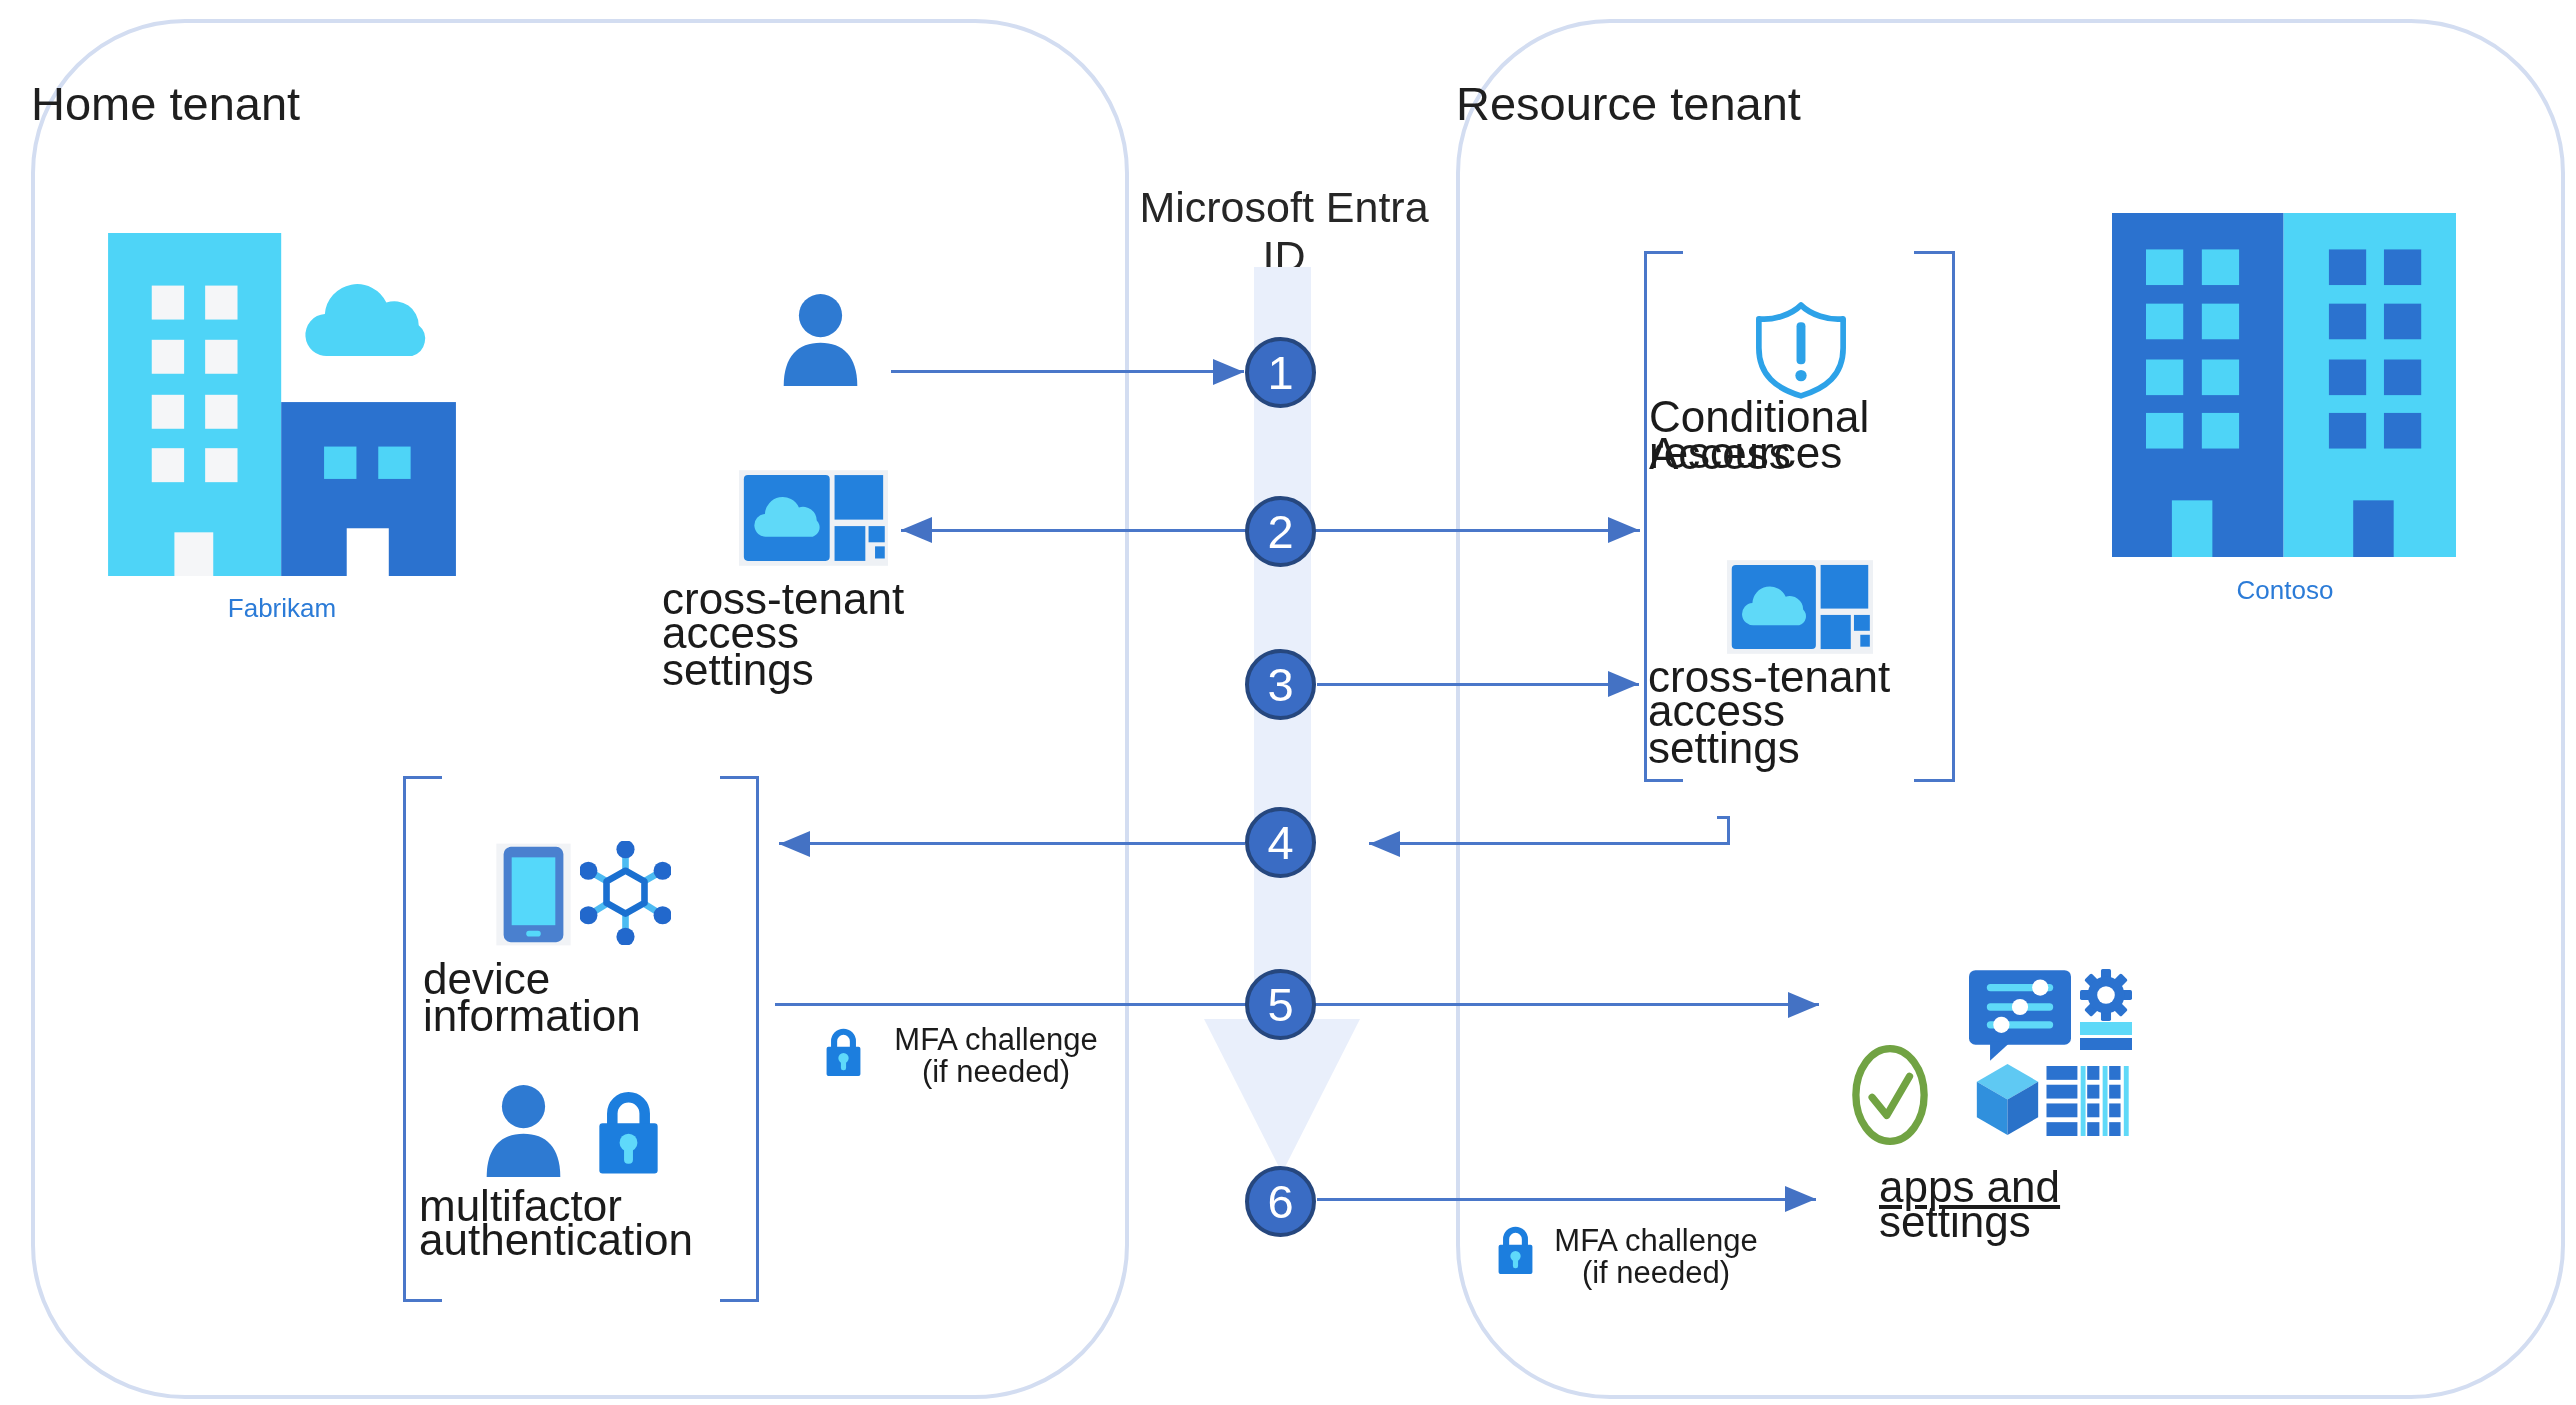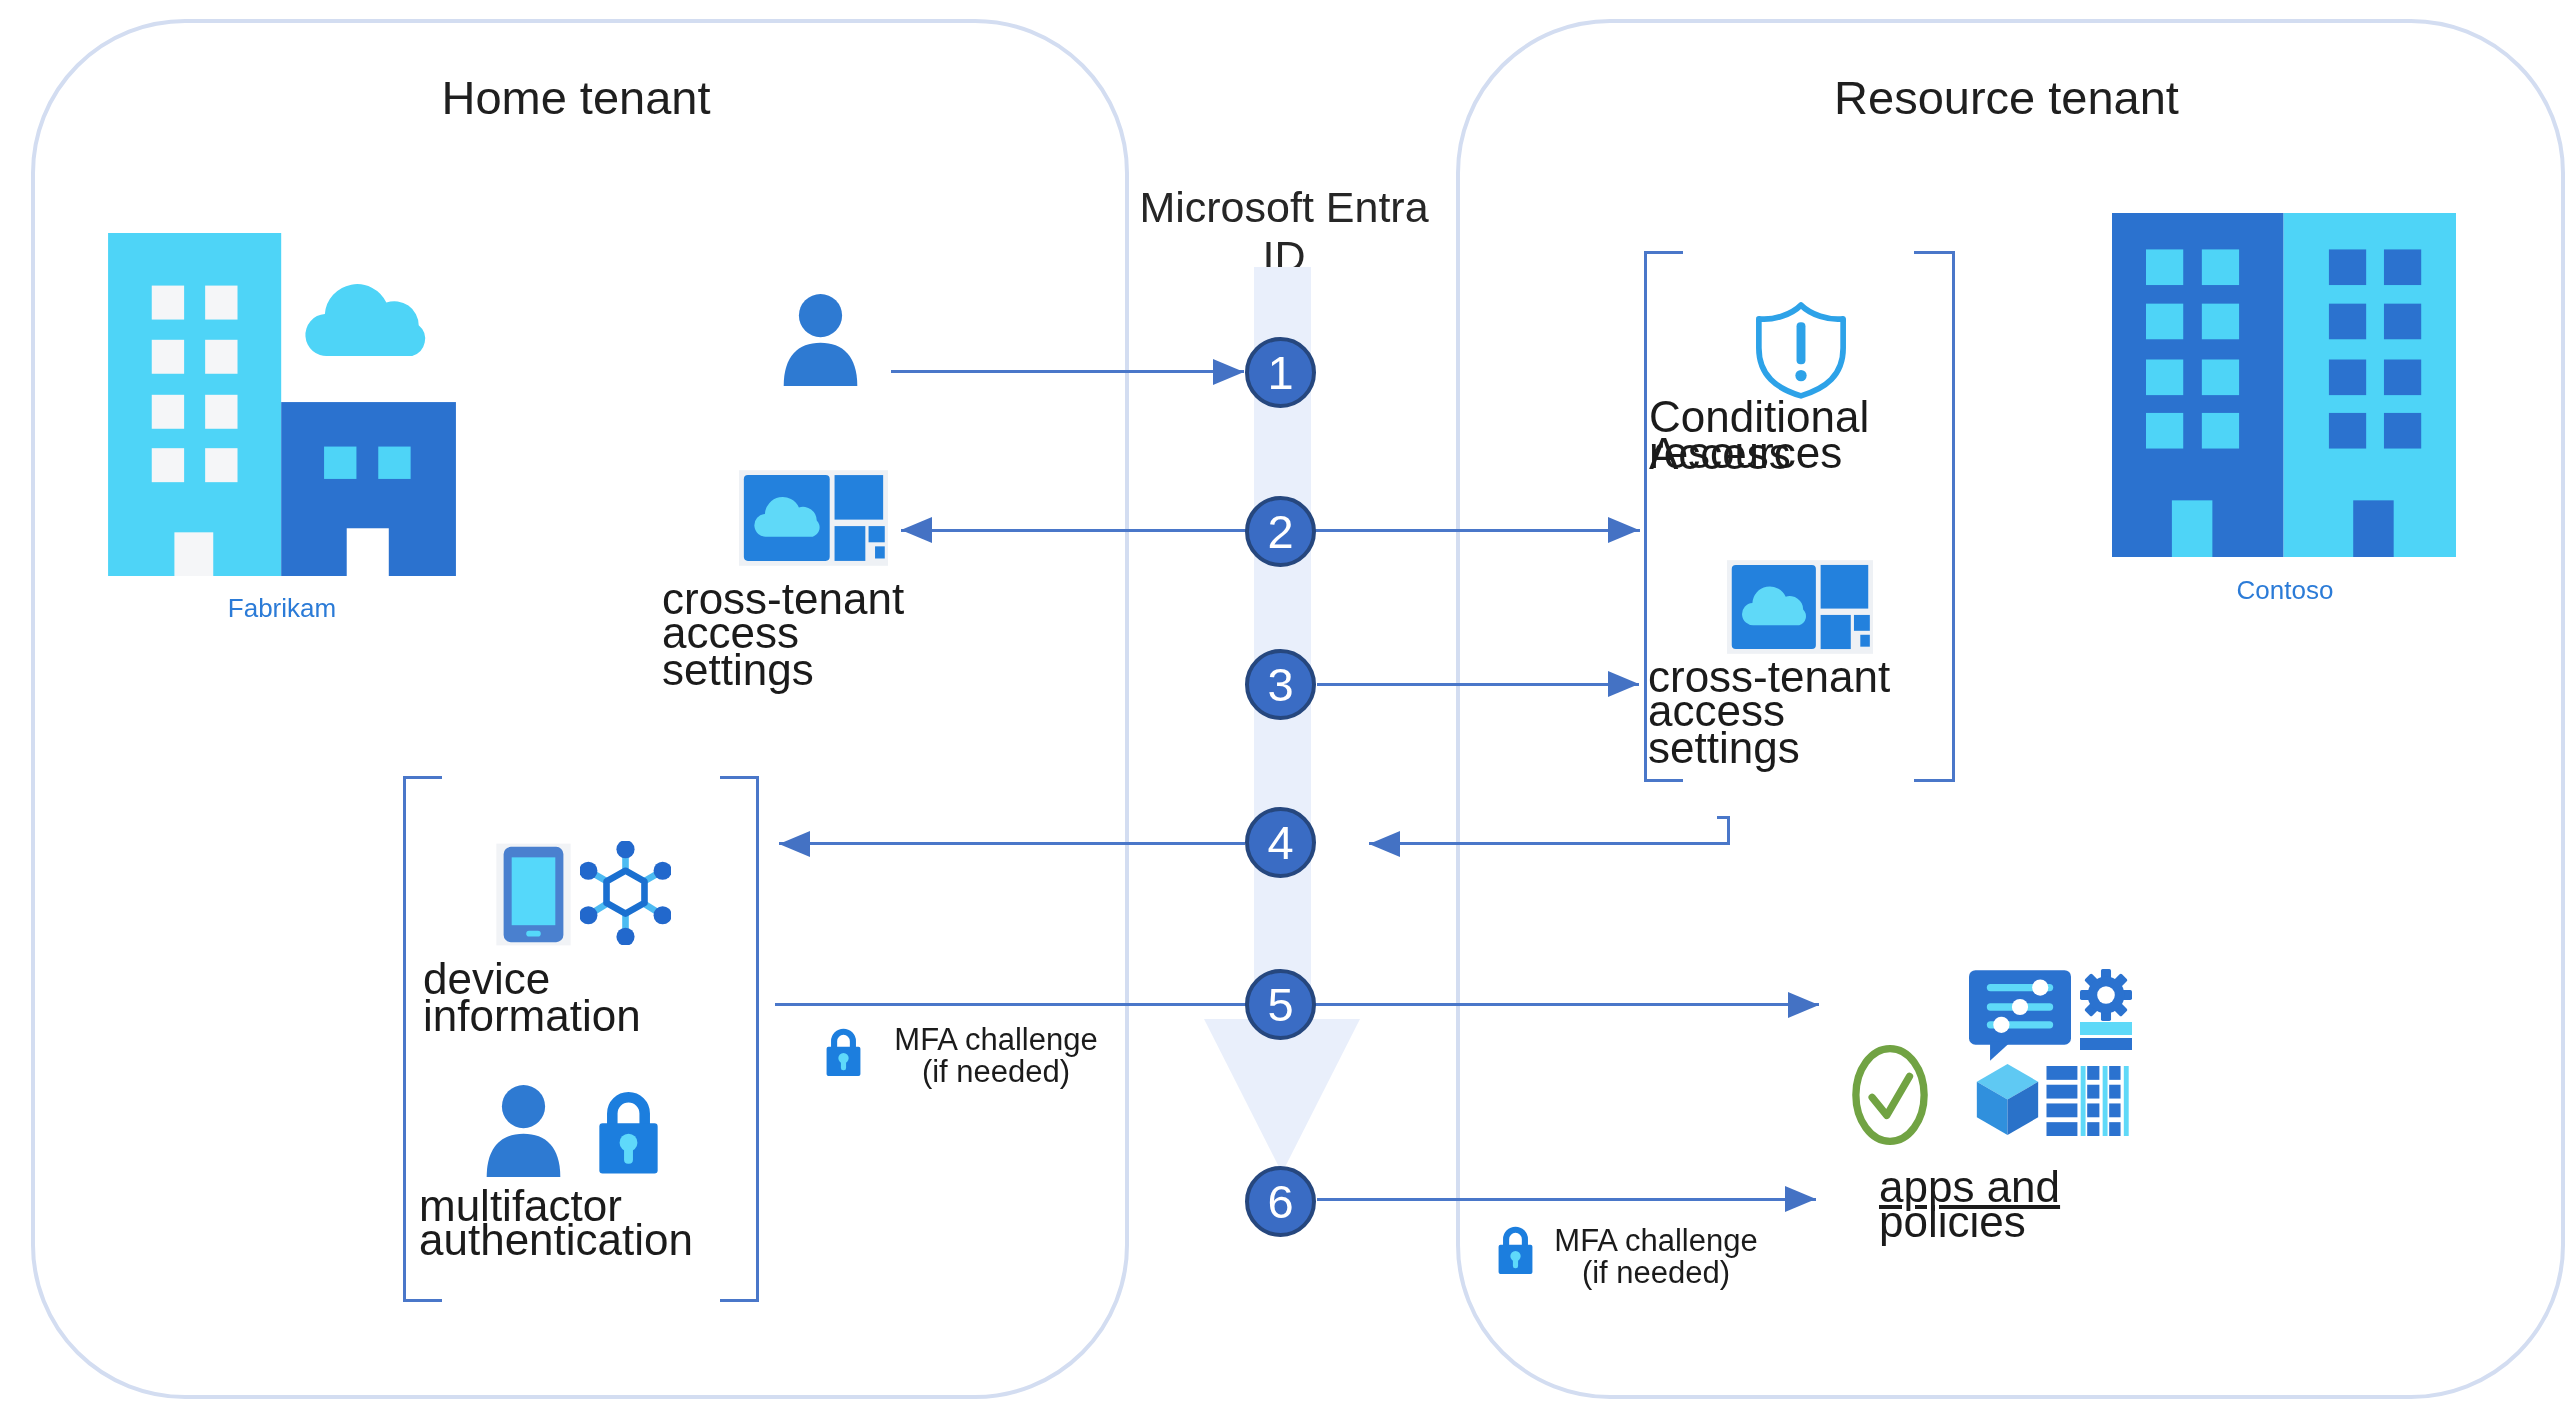--- a/index.html
+++ b/index.html
@@ -1,20 +1,20 @@
 <!DOCTYPE html>
 <html style="font-size:13px"><head>
 <meta charset="utf-8">
 <style>
   html,body{margin:0;padding:0;background:#fff;}
   .canvas{position:relative;width:2576px;height:1405px;background:#fff;overflow:hidden;
           font-family:"Liberation Sans", sans-serif;color:#1b1b1b;}
   .abs{position:absolute;}
   .tenant-box{position:absolute;border:4px solid #d3ddf1;border-radius:154px;background:#fff;}
-  .big-title{position:absolute;font-size:47px;color:#1f1f1f;text-align:center;}
+  .big-title{position:absolute;font-size:47px;color:#1f1f1f;margin-top:6px;}
   .entra-title{position:absolute;font-size:43px;color:#262626;text-align:center;}
   .org-label{position:absolute;font-size:26px;color:#2b7bd7;text-align:center;}
   .lbl{position:absolute;font-size:44px;color:#1b1b1b;text-align:left;line-height:37px;}
   .lbl-sm{position:absolute;font-size:31px;color:#1b1b1b;text-align:center;line-height:36px;}
   .band{position:absolute;background:#e9effb;}
   .band-head{position:absolute;width:0;height:0;border-left:78px solid transparent;
              border-right:78px solid transparent;border-top:154px solid #e9effb;}
   .step{position:absolute;box-sizing:border-box;width:71px;height:71px;border-radius:50%;
         background:#3a6cc4;border:4.9px solid #26477e;color:#fff;font-size:47px;
         display:flex;align-items:center;justify-content:center;}
@@ -306,21 +306,21 @@
           <rect x="77" y="69" width="14" height="17"></rect>
       </g>
       <g fill="#5fd9f8">
         <rect x="42" y="0" width="6" height="86"></rect>
           <rect x="69" y="0" width="6" height="86"></rect>
           <rect x="95" y="0" width="6" height="86"></rect>
       </g>
     </svg>
   </div>
   <div class="lbl" style="left:1879px;top:1168px;width:324px;text-decoration:underline;">apps and</div>
-  <div class="lbl" style="left:1879px;top:1203px;width:324px;">policies</div>
+  <div class="lbl" style="left:1879px;top:1203px;width:324px;">settings</div>
 
   <div class="abs" style="left:1492px;top:1220px;">
     <svg width="47" height="58" viewBox="0 0 100 118">
       <path d="M30 54 V38 a20 20 0 0 1 40 0 V54" fill="none" stroke="#1c7ede" stroke-width="13"></path>
       <rect x="14" y="50" width="72" height="62" rx="4" fill="#1c7ede"></rect>
       <circle cx="50" cy="74" r="11" fill="#5fd9fa"></circle>
       <rect x="44.5" y="78" width="11" height="22" rx="5" fill="#5fd9fa"></rect>
     </svg>
   </div>
   <div class="lbl-sm" style="left:1502px;top:1223px;width:308px;">MFA challenge</div>

